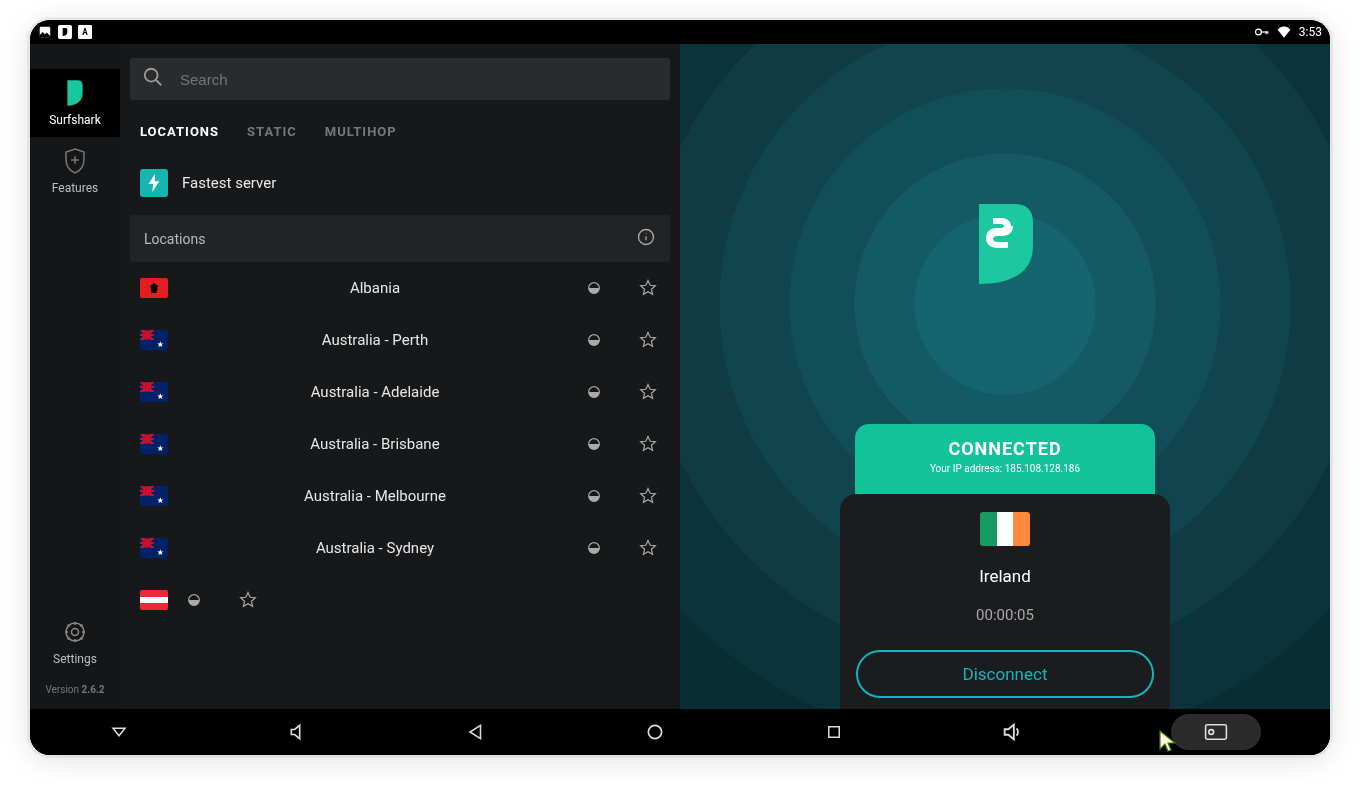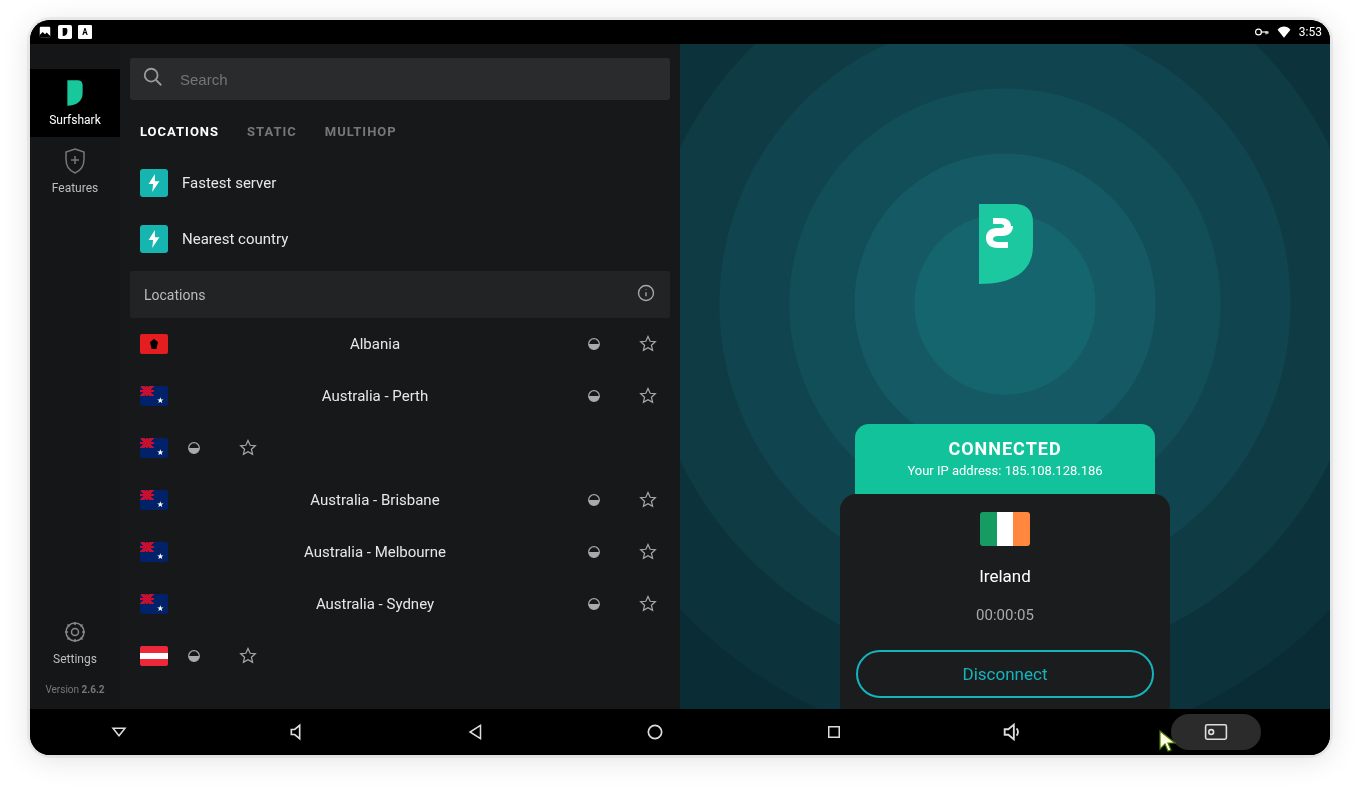--- a/index.html
+++ b/index.html
@@ -145,21 +145,21 @@
     position:absolute; left:50%; top:200px; transform:translate(-50%,-50%);
     width:80px; height:88px;
   }
   .connected-pill {
     position:absolute; left:50%; top:380px; transform:translateX(-50%);
     width:300px; background:#12c29a; color:#fff;
     border-radius:14px 14px 0 0;
     text-align:center; padding:14px 10px 28px;
   }
   .connected-pill .title { font-weight:700; font-size:18px; letter-spacing:1px; }
-  .connected-pill .ip { font-size:13px; margin-top:4px; }
+  .connected-pill .ip { font-size:10px; margin-top:4px; }
   .conn-card {
     position:absolute; left:50%; top:450px; transform:translateX(-50%);
     width:330px; background:#1a1c1e; border-radius:16px;
     padding:18px 16px 22px;
     display:flex; flex-direction:column; align-items:center; gap:20px;
     color:#eee;
   }
   .conn-card .flag { width:50px; height:34px; border-radius:3px; }
   .conn-card .cname { font-size:17px; color:#fff; }
   .conn-card .dur { font-size:15px; color:#aaa; }
@@ -278,28 +278,20 @@
       </div>
 
       <div class="quick-item">
         <span class="flash">
           <svg width="14" height="18" viewBox="0 0 12 20" fill="#fff">
               <path d="M7 0L0 11h5l-1 9 8-12H7l0-8z"></path>
             </svg>
         </span>
         <span>Fastest server</span>
       </div>
-      <div class="quick-item">
-        <span class="flash">
-          <svg width="14" height="18" viewBox="0 0 12 20" fill="#fff">
-              <path d="M7 0L0 11h5l-1 9 8-12H7l0-8z"></path>
-            </svg>
-        </span>
-        <span>Nearest country</span>
-      </div>
 
       <div class="section-header">
         <span>Locations</span>
         <span>
           <svg width="20" height="20" viewBox="0 0 24 24" fill="none" stroke="#aaa" stroke-width="1.6">
               <circle cx="12" cy="12" r="9"></circle>
               <path d="M12 11v5M12 7.5v.5"></path>
             </svg>
         </span>
       </div>
@@ -330,20 +322,21 @@
               </svg>
             </span>
             <span class="star-ico">
               <svg width="18" height="18" viewBox="0 0 24 24" fill="none" stroke="#aaa" stroke-width="1.6">
                 <path d="M12 2l2.9 6.3 6.9.7-5.2 4.7 1.5 6.8L12 17l-6.1 3.5 1.5-6.8L2.2 9l6.9-.7L12 2z"></path>
               </svg>
             </span>
           </div>
           <div class="loc-item">
             <span class="flag flag-au"></span>
+            <span class="name">Australia - Adelaide</span>
             <span class="load-ico">
               <svg width="16" height="16" viewBox="0 0 24 24" fill="none" stroke="#aaa" stroke-width="1.8">
                 <circle cx="12" cy="12" r="8"></circle>
                 <path d="M4 12a8 8 0 0016 0" fill="#aaa" stroke="none"></path>
               </svg>
             </span>
             <span class="star-ico">
               <svg width="18" height="18" viewBox="0 0 24 24" fill="none" stroke="#aaa" stroke-width="1.6">
                 <path d="M12 2l2.9 6.3 6.9.7-5.2 4.7 1.5 6.8L12 17l-6.1 3.5 1.5-6.8L2.2 9l6.9-.7L12 2z"></path>
               </svg>

